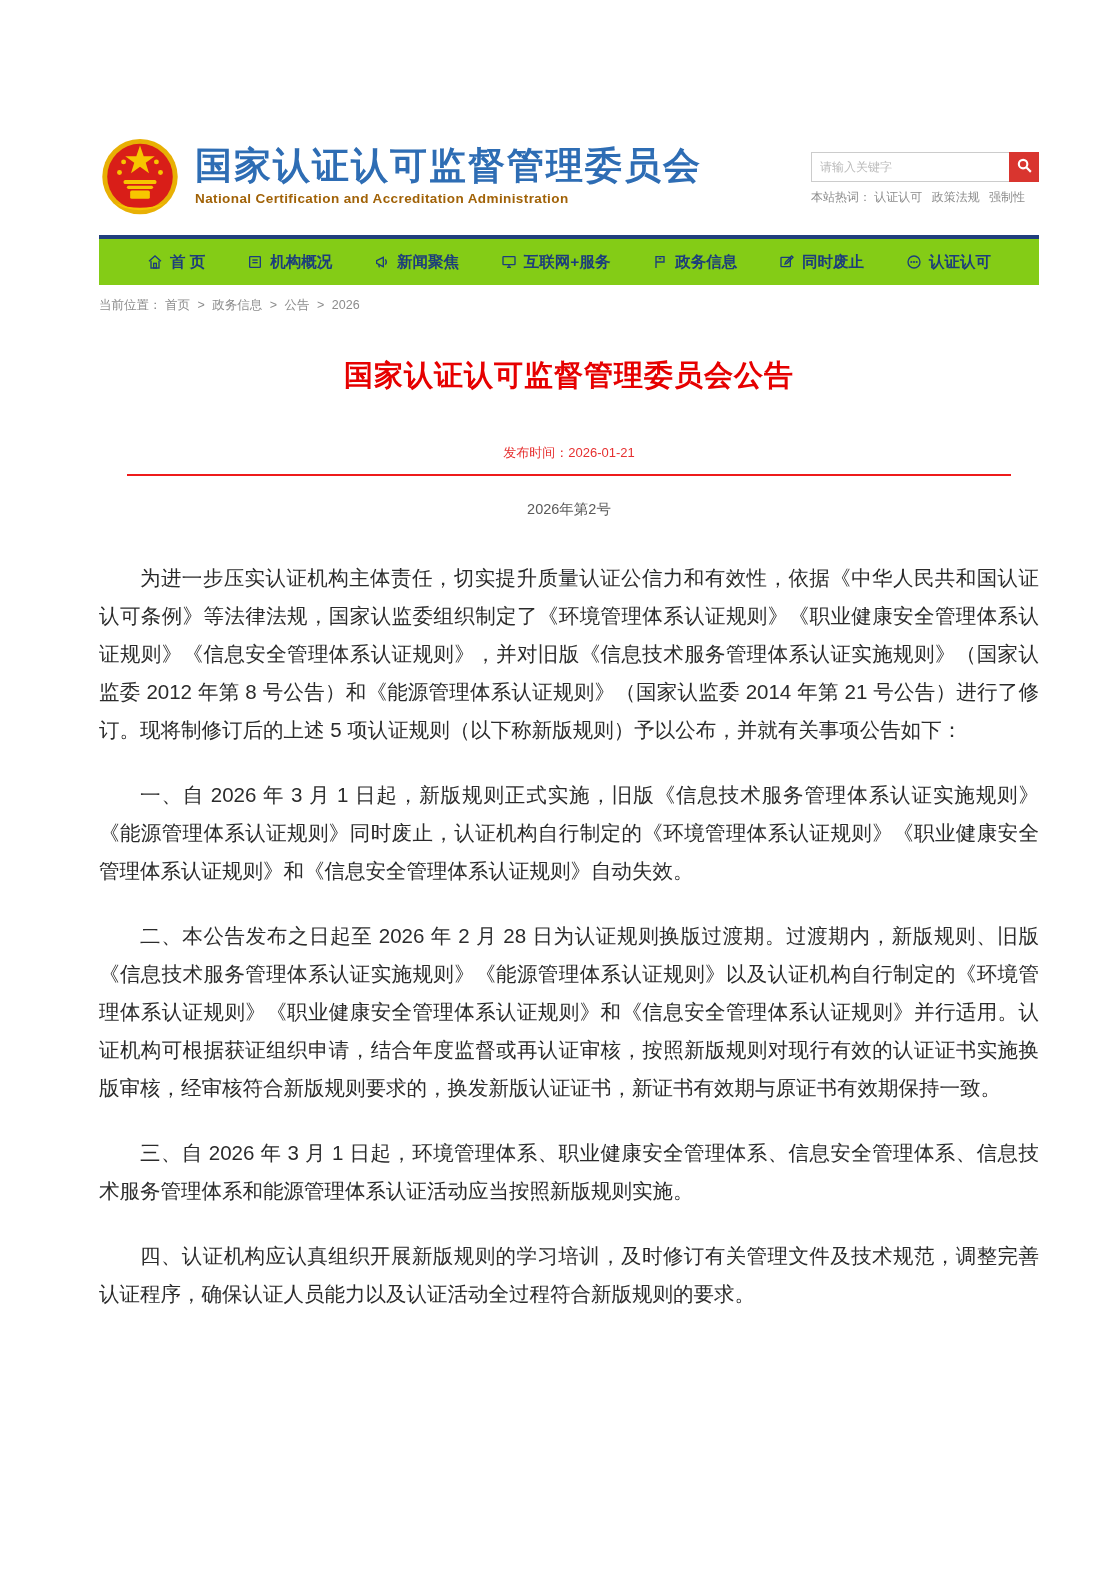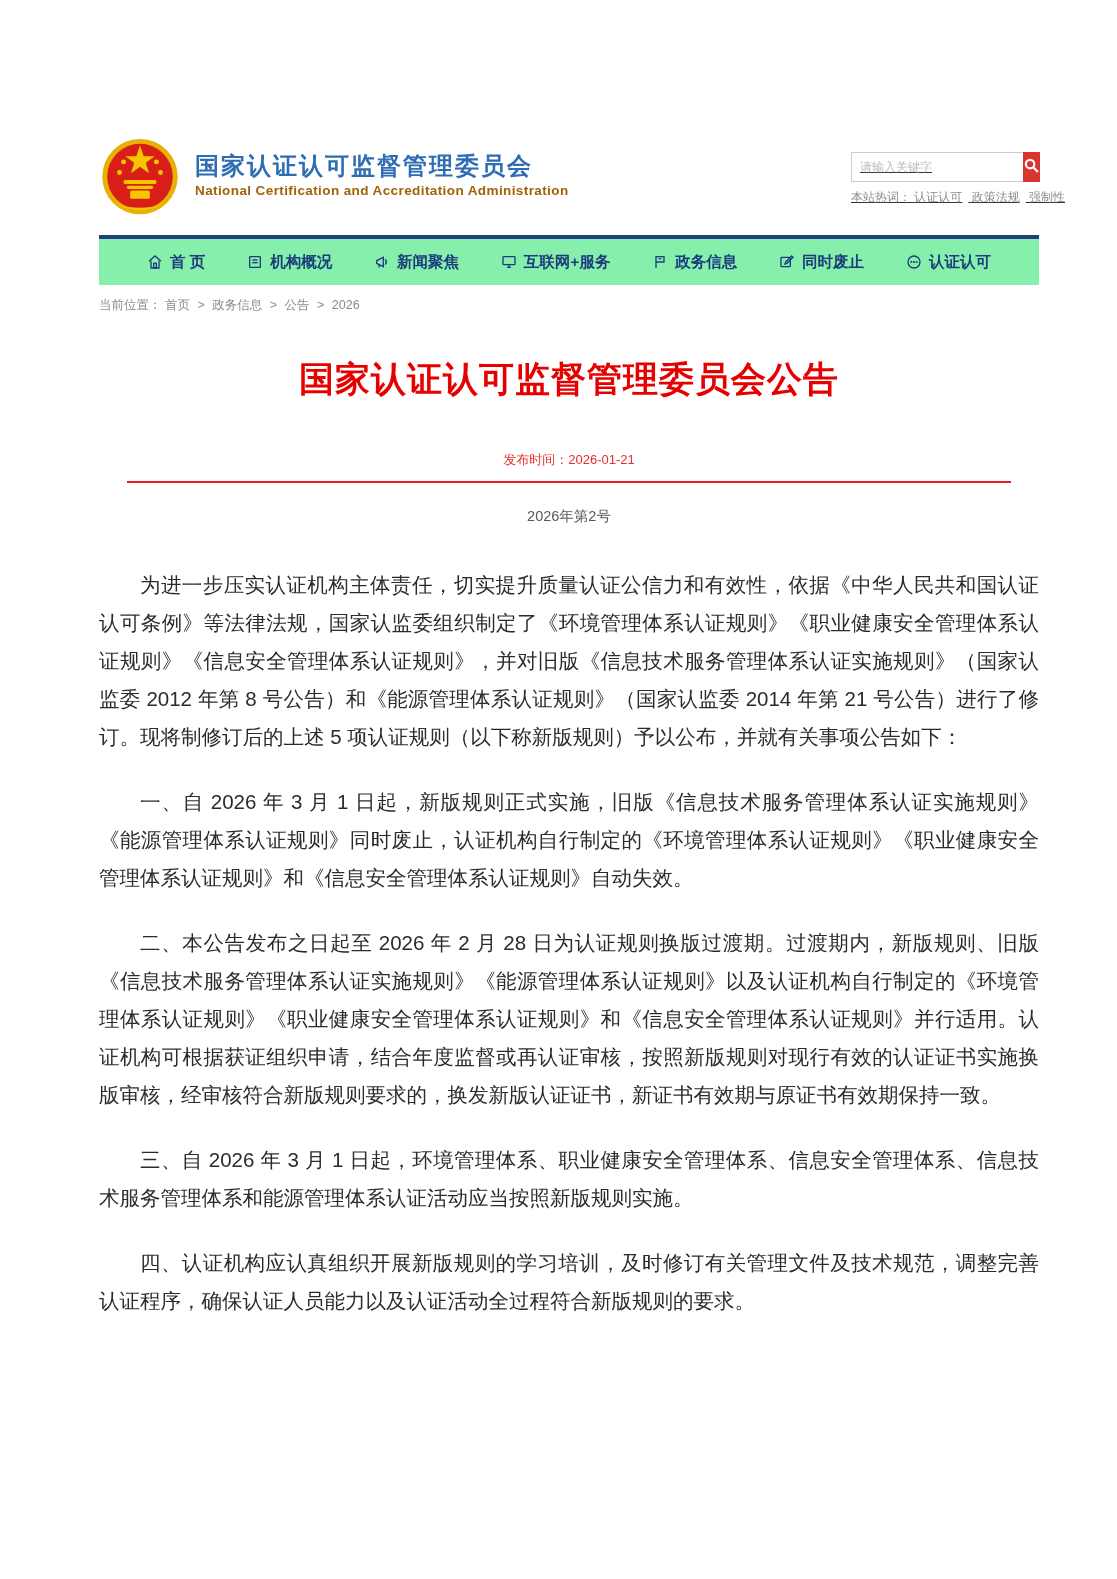--- a/index.html
+++ b/index.html
@@ -9,57 +9,57 @@
     font-family:"Liberation Sans","DejaVu Sans",sans-serif;
     color:#333;
   }
   .page { width:940px; margin:0 0 0 99px; }
 
   
   .header { padding-top:134px; display:flex; justify-content:space-between; align-items:flex-start; }
   .brand { display:flex; align-items:center; }
   .emblem { width:82px; height:82px; flex:0 0 82px; }
   .brand-text { margin-left:14px; }
-  .site-title { color:#2e6db4; font-size:24px; font-weight:bold; letter-spacing:2px; line-height:1.2; }
+  .site-title { color:#2e6db4; font-size:37px; font-weight:bold; letter-spacing:2px; line-height:1.2; }
   .site-subtitle { color:#a16207; font-size:13.5px; font-weight:bold; letter-spacing:0.4px; margin-top:3px; }
-  .search-area { width:188px; padding-top:18px;text-decoration:underline; }
+  .search-area { width:228px; padding-top:18px; }
   .search-row { display:flex; }
   .search-input {
     flex:1; height:30px; border:1px solid #ccc; border-right:none; outline:none;
     font-size:12px; color:#333; padding:0 8px; background:#fff;
   }
   .search-input::placeholder { color:#bbb; }
   .search-btn {
     width:30px; height:30px; background:#d9352f; border:none; cursor:pointer;
     display:flex; align-items:center; justify-content:center;
   }
   .hotwords { margin-top:7px; font-size:12px; color:#8c8c8c; white-space:nowrap; }
   .hotwords a { color:#8c8c8c; text-decoration:none; margin-right:6px; }
 
   
   .nav {
-    margin-top:19px; background:#86efac; border-top:4px solid #1f3e7d;
+    margin-top:19px; background:#84cc16; border-top:4px solid #1f3e7d;
     height:50px; display:flex; align-items:center;
     justify-content:space-between; padding:0 48px;
   }
   .nav-item {
     display:flex; align-items:center; gap:7px; color:#1c3d7c;
     font-size:15.5px; font-weight:bold; cursor:pointer; text-decoration:none;
   }
   .nav-item svg { display:block; }
 
   
   .breadcrumb { margin-top:12px; font-size:12.5px; color:#8c8c8c; }
   .breadcrumb a { color:#8c8c8c; text-decoration:none; }
   .crumb-sep { margin:0 4px; }
 
   
   .article { margin-top:42px; }
   .article-title {
-    text-align:center; color:#e60000; font-size:35px; font-weight:bold;
+    text-align:center; color:#e60000; font-size:29px; font-weight:bold;
     font-family:"Liberation Serif","DejaVu Serif",serif; letter-spacing:1px;
   }
   .article-meta { margin-top:48px; text-align:center; color:#e63030; font-size:13px; }
   .red-divider { border:none; border-top:2px solid #ee1b1b; width:884px; margin:12px auto 0 auto; }
   .doc-number { margin-top:24px; text-align:center; color:#595959; font-size:14.5px; }
   .article-body { margin-top:40px; }
   .article-body p {
     font-size:20.5px; line-height:38px; color:#2b2b2b; text-align:justify;
     text-indent:2em; margin-bottom:27px;
   }

